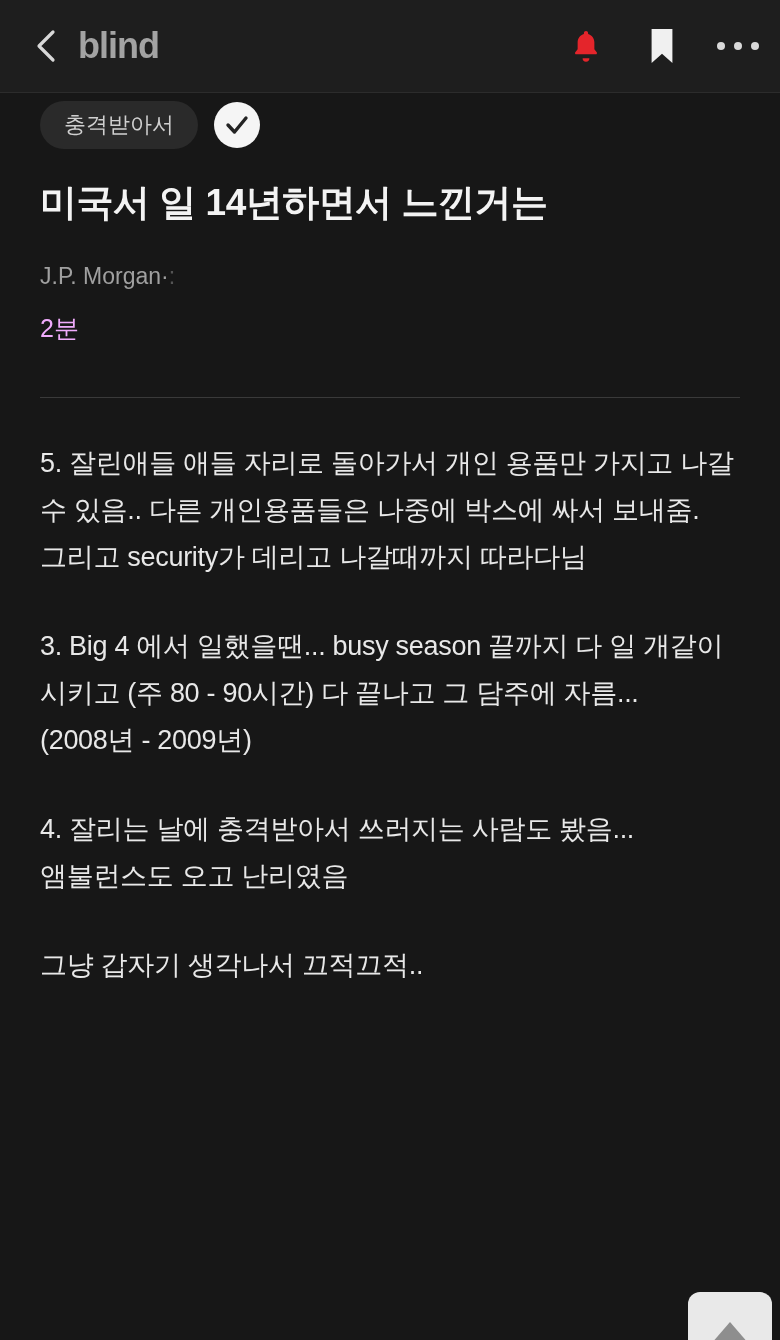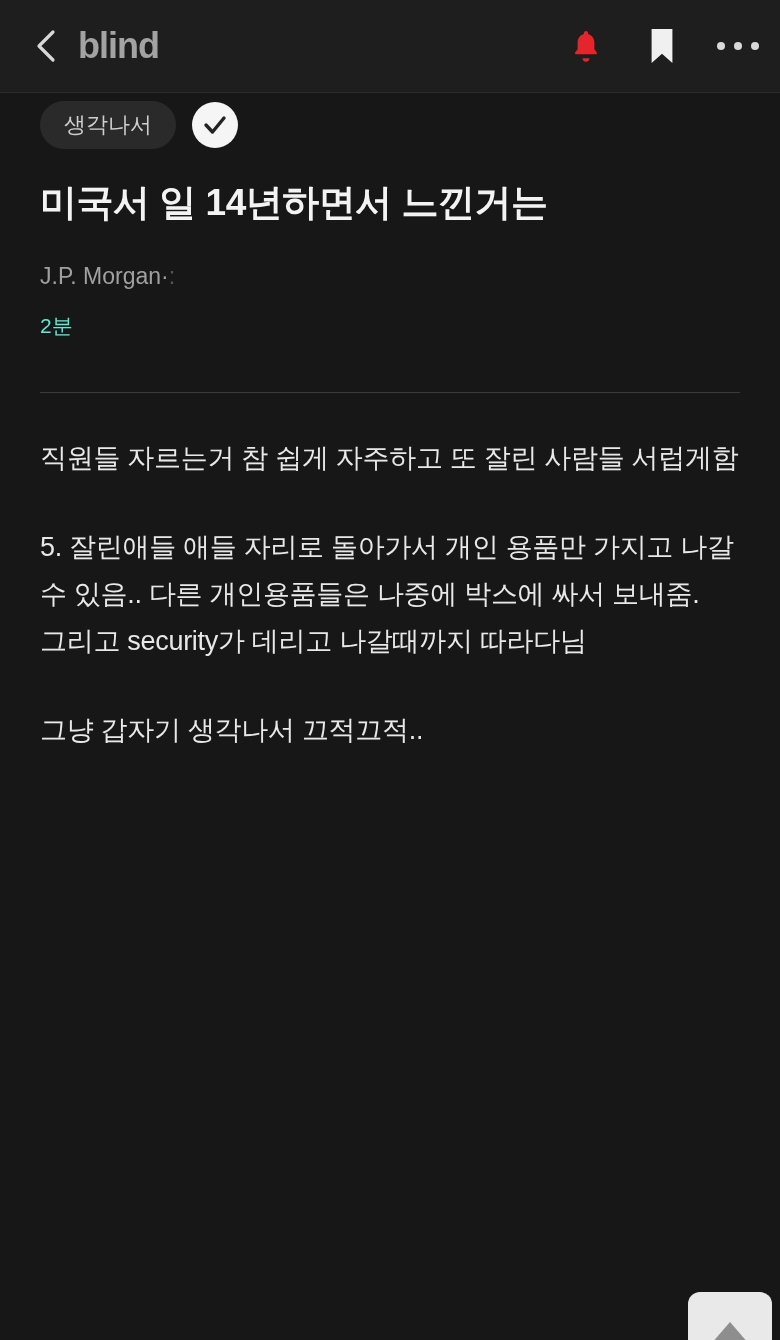--- a/index.html
+++ b/index.html
@@ -80,22 +80,22 @@
   }
   .author-row {
     margin-top: 38px;
     font-size: 23px;
     color: #a0a0a0;
     display: flex; align-items: center; gap: 0;
   }
   .author-suffix { opacity: 0.45; }
   .post-time {
     margin-top: 22px;
-    font-size: 21px;
-    color: #5eead4;
+    font-size: 25px;
+    color: #f0abfc;
   }
   .divider {
     margin-top: 52px;
     height: 1px;
     background: #3a3a3a;
   }
   .post-body { margin-top: 42px; }
   .post-body p {
     margin: 0 0 42px 0;
     font-size: 27px;
@@ -154,45 +154,49 @@
         <span></span>
           <span></span>
           <span></span>
       </div>
     </div>
   </div>
 
   <div class="content">
 
     <div class="badge-row">
-      <span class="channel-badge">생각나서</span>
+      <span class="channel-badge">충격받아서</span>
       <span class="verify-circle">
         <svg width="26" height="22" viewBox="0 0 26 22">
           <polyline points="4,11 10.5,18 22,4" fill="none" stroke="#232323" stroke-width="3.4" stroke-linecap="round" stroke-linejoin="round"></polyline>
         </svg>
       </span>
     </div>
 
     <div class="post-title">미국서 일 14년하면서 느낀거는</div>
 
     <div class="author-row">
       <span>J.P. Morgan</span>
       <span>·</span>
       <span class="author-suffix">:</span>
     </div>
 
     <div class="post-time">2분</div>
 
     <div class="divider"></div>
 
     <div class="post-body">
-      <p>직원들 자르는거 참 쉽게 자주하고 또 잘린 사람들 서럽게함</p>
       <p>5. 잘린애들 애들 자리로 돌아가서 개인 용품만 가지고 나갈
 수 있음.. 다른 개인용품들은 나중에 박스에 싸서 보내줌.
 그리고 security가 데리고 나갈때까지 따라다님</p>
+      <p>3. Big 4 에서 일했을땐... busy season 끝까지 다 일 개같이
+시키고 (주 80 - 90시간) 다 끝나고 그 담주에 자름...
+(2008년 - 2009년)</p>
+      <p>4. 잘리는 날에 충격받아서 쓰러지는 사람도 봤음...
+앰불런스도 오고 난리였음</p>
       <p>그냥 갑자기 생각나서 끄적끄적..</p>
     </div>
 
   </div>
 
   <div class="scroll-top-btn">
     <div class="up-triangle"></div>
   </div>
 
 </div>

